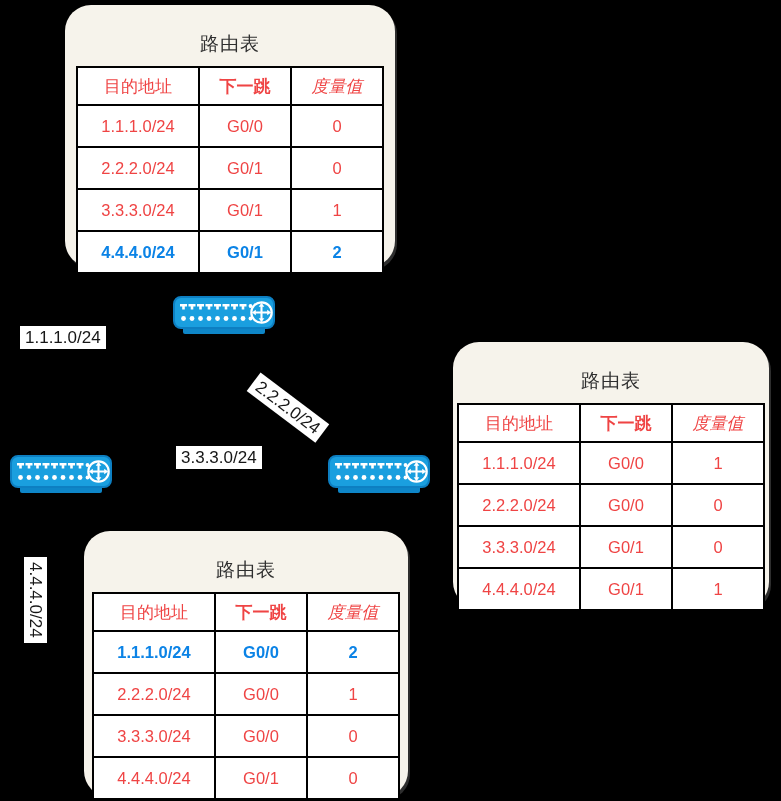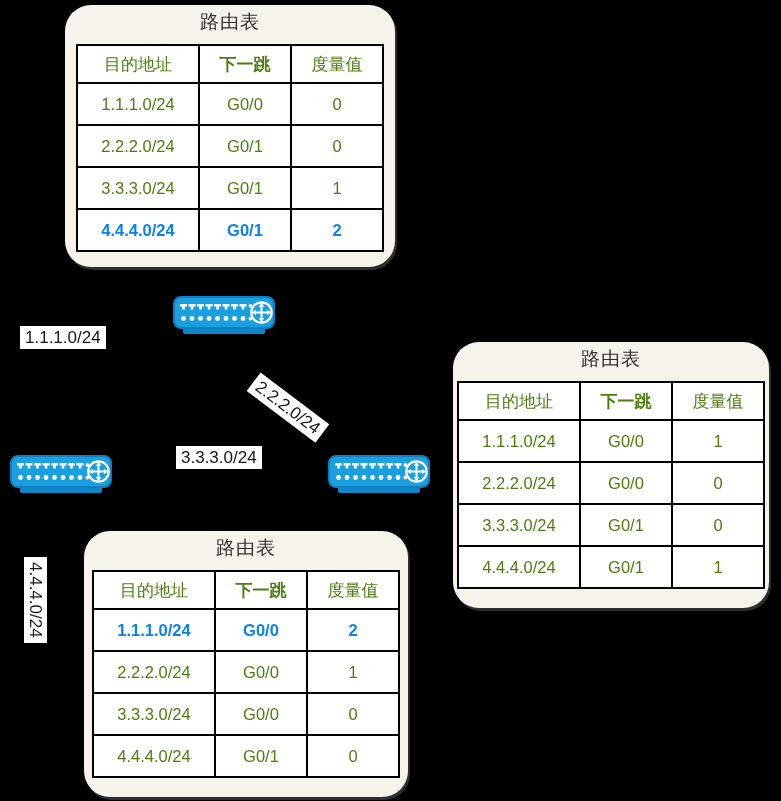--- a/index.html
+++ b/index.html
@@ -11,49 +11,49 @@
     font-family: "Liberation Sans", "DejaVu Sans", sans-serif;
   }
   .card {
     position: absolute;
     background: #f6f3eb;
     border-radius: 26px;
     box-shadow: 2px 3px 0 rgba(120,120,120,0.38);
   }
   .card-title {
     text-align: center;
-    padding-top: 4px;
+    padding-top: 26px;
     font-size: 19px;
     color: #2f2f2f;
     letter-spacing: 1px;
   }
   table.rt {
     border-collapse: collapse;
     margin: 9px auto 0 auto;
     background: #ffffff;
   }
   table.rt th, table.rt td {
     border: 2px solid #000000;
     text-align: center;
     vertical-align: middle;
-    color: #4d7c0f;
+    color: #ef4444;
     padding: 0 4px;
   }
   table.rt th {
     height: 36px;
     font-size: 17px;
     font-weight: normal;
   }
   table.rt td {
     height: 40px;
     font-size: 16.5px;
   }
   table.rt .c1 { width: 112px; }
   table.rt .c2 { width: 82px; font-weight: bold; }
-  table.rt .c3 { width: 82px; }
+  table.rt .c3 { width: 82px; font-style: italic; }
   table.rt tr.hl td {
     color: #0b83e6;
     font-weight: bold;
   }
   .net-label {
     position: absolute;
     background: #ffffff;
     color: #161616;
     font-size: 17px;
     line-height: 21px;

